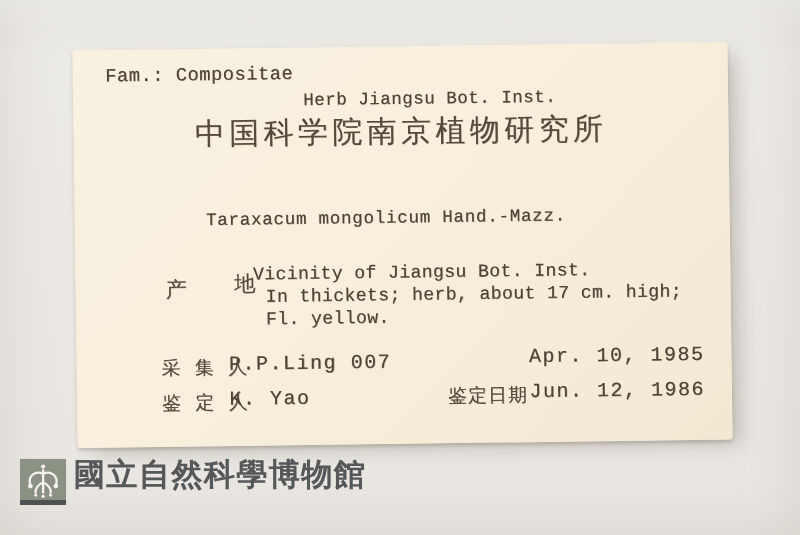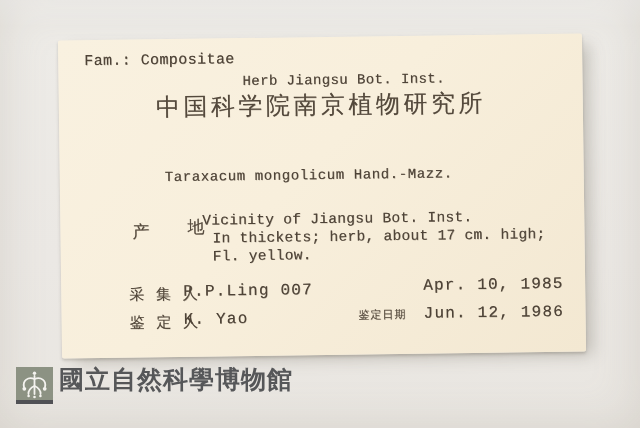--- a/index.html
+++ b/index.html
@@ -39,21 +39,21 @@
   .loc-cn2  {left:127px;top:177px;font-size:17px;}
   .loc1     {left:142px;top:174px;font-size:14.5px;letter-spacing:0.3px;}
   .loc2     {left:152px;top:192px;font-size:14.5px;letter-spacing:0.3px;}
   .loc3     {left:152px;top:210px;font-size:14.5px;letter-spacing:0.3px;}
   .col-cn   {left:68px; top:246px;font-size:15px;letter-spacing:4px;}
   .col-val  {left:122px;top:244px;font-size:16px;letter-spacing:1.2px;}
   .cdate-cn {left:297px;top:243px;font-size:15px;letter-spacing:1px;}
   .cdate-val{left:362px;top:241px;font-size:16px;letter-spacing:1.2px;}
   .idn-cn   {left:68px; top:274px;font-size:15px;letter-spacing:4px;}
   .idn-val  {left:122px;top:272px;font-size:16px;letter-spacing:1.2px;}
-  .idate-cn {left:297px;top:271px;font-size:11px;letter-spacing:1px;}
+  .idate-cn {left:297px;top:271px;font-size:15px;letter-spacing:1px;}
   .idate-val{left:362px;top:269px;font-size:16px;letter-spacing:1.2px;}
   
   .footer{position:absolute;left:0;top:362px;width:640px;height:66px;}
   .logo{position:absolute;left:16px;top:5px;width:37px;height:37px;}
   .museum-cn{
     position:absolute;left:59px;top:1px;
     font-size:25px;font-weight:bold;color:#565759;
     font-family:Liberation Serif, serif;
     letter-spacing:1px;white-space:nowrap;text-align:right;
   }

